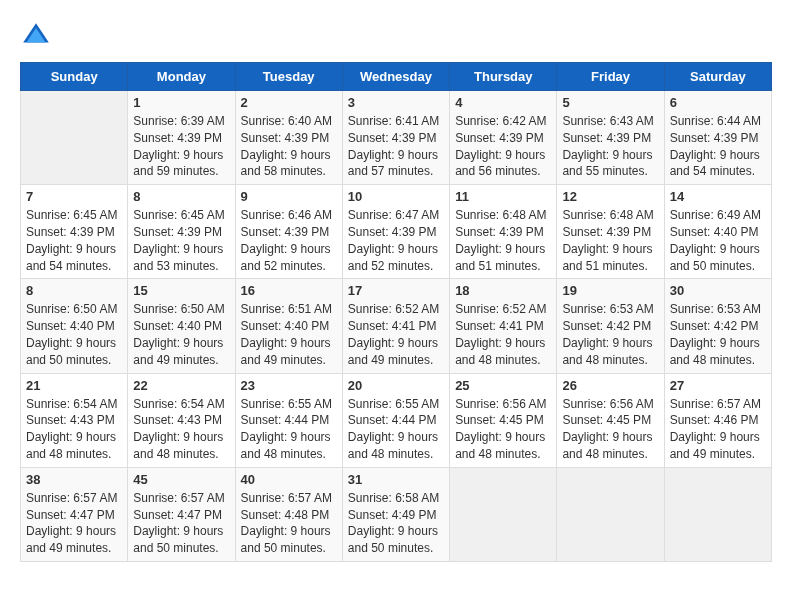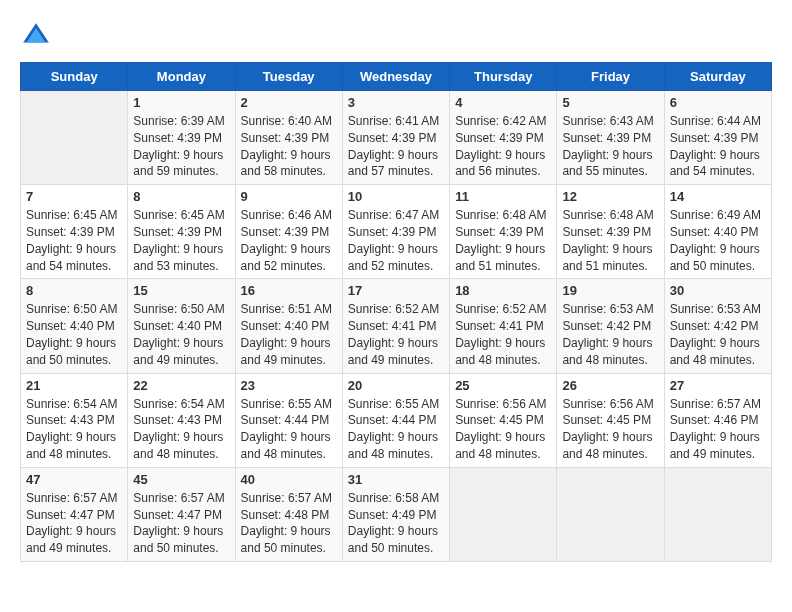--- a/index.html
+++ b/index.html
@@ -233,21 +233,21 @@
           <span class="day-number">26</span>
           <div class="day-info">Sunrise: 6:56 AM<br>Sunset: 4:45 PM<br>Daylight: 9 hours and 48 minutes.</div>
         </td>
         <td>
           <span class="day-number">27</span>
           <div class="day-info">Sunrise: 6:57 AM<br>Sunset: 4:46 PM<br>Daylight: 9 hours and 49 minutes.</div>
         </td>
       </tr>
       <tr>
         <td>
-          <span class="day-number">47</span>
+          <span class="day-number">38</span>
           <div class="day-info">Sunrise: 6:57 AM<br>Sunset: 4:47 PM<br>Daylight: 9 hours and 49 minutes.</div>
         </td>
         <td>
           <span class="day-number">45</span>
           <div class="day-info">Sunrise: 6:57 AM<br>Sunset: 4:47 PM<br>Daylight: 9 hours and 50 minutes.</div>
         </td>
         <td>
           <span class="day-number">40</span>
           <div class="day-info">Sunrise: 6:57 AM<br>Sunset: 4:48 PM<br>Daylight: 9 hours and 50 minutes.</div>
         </td>

